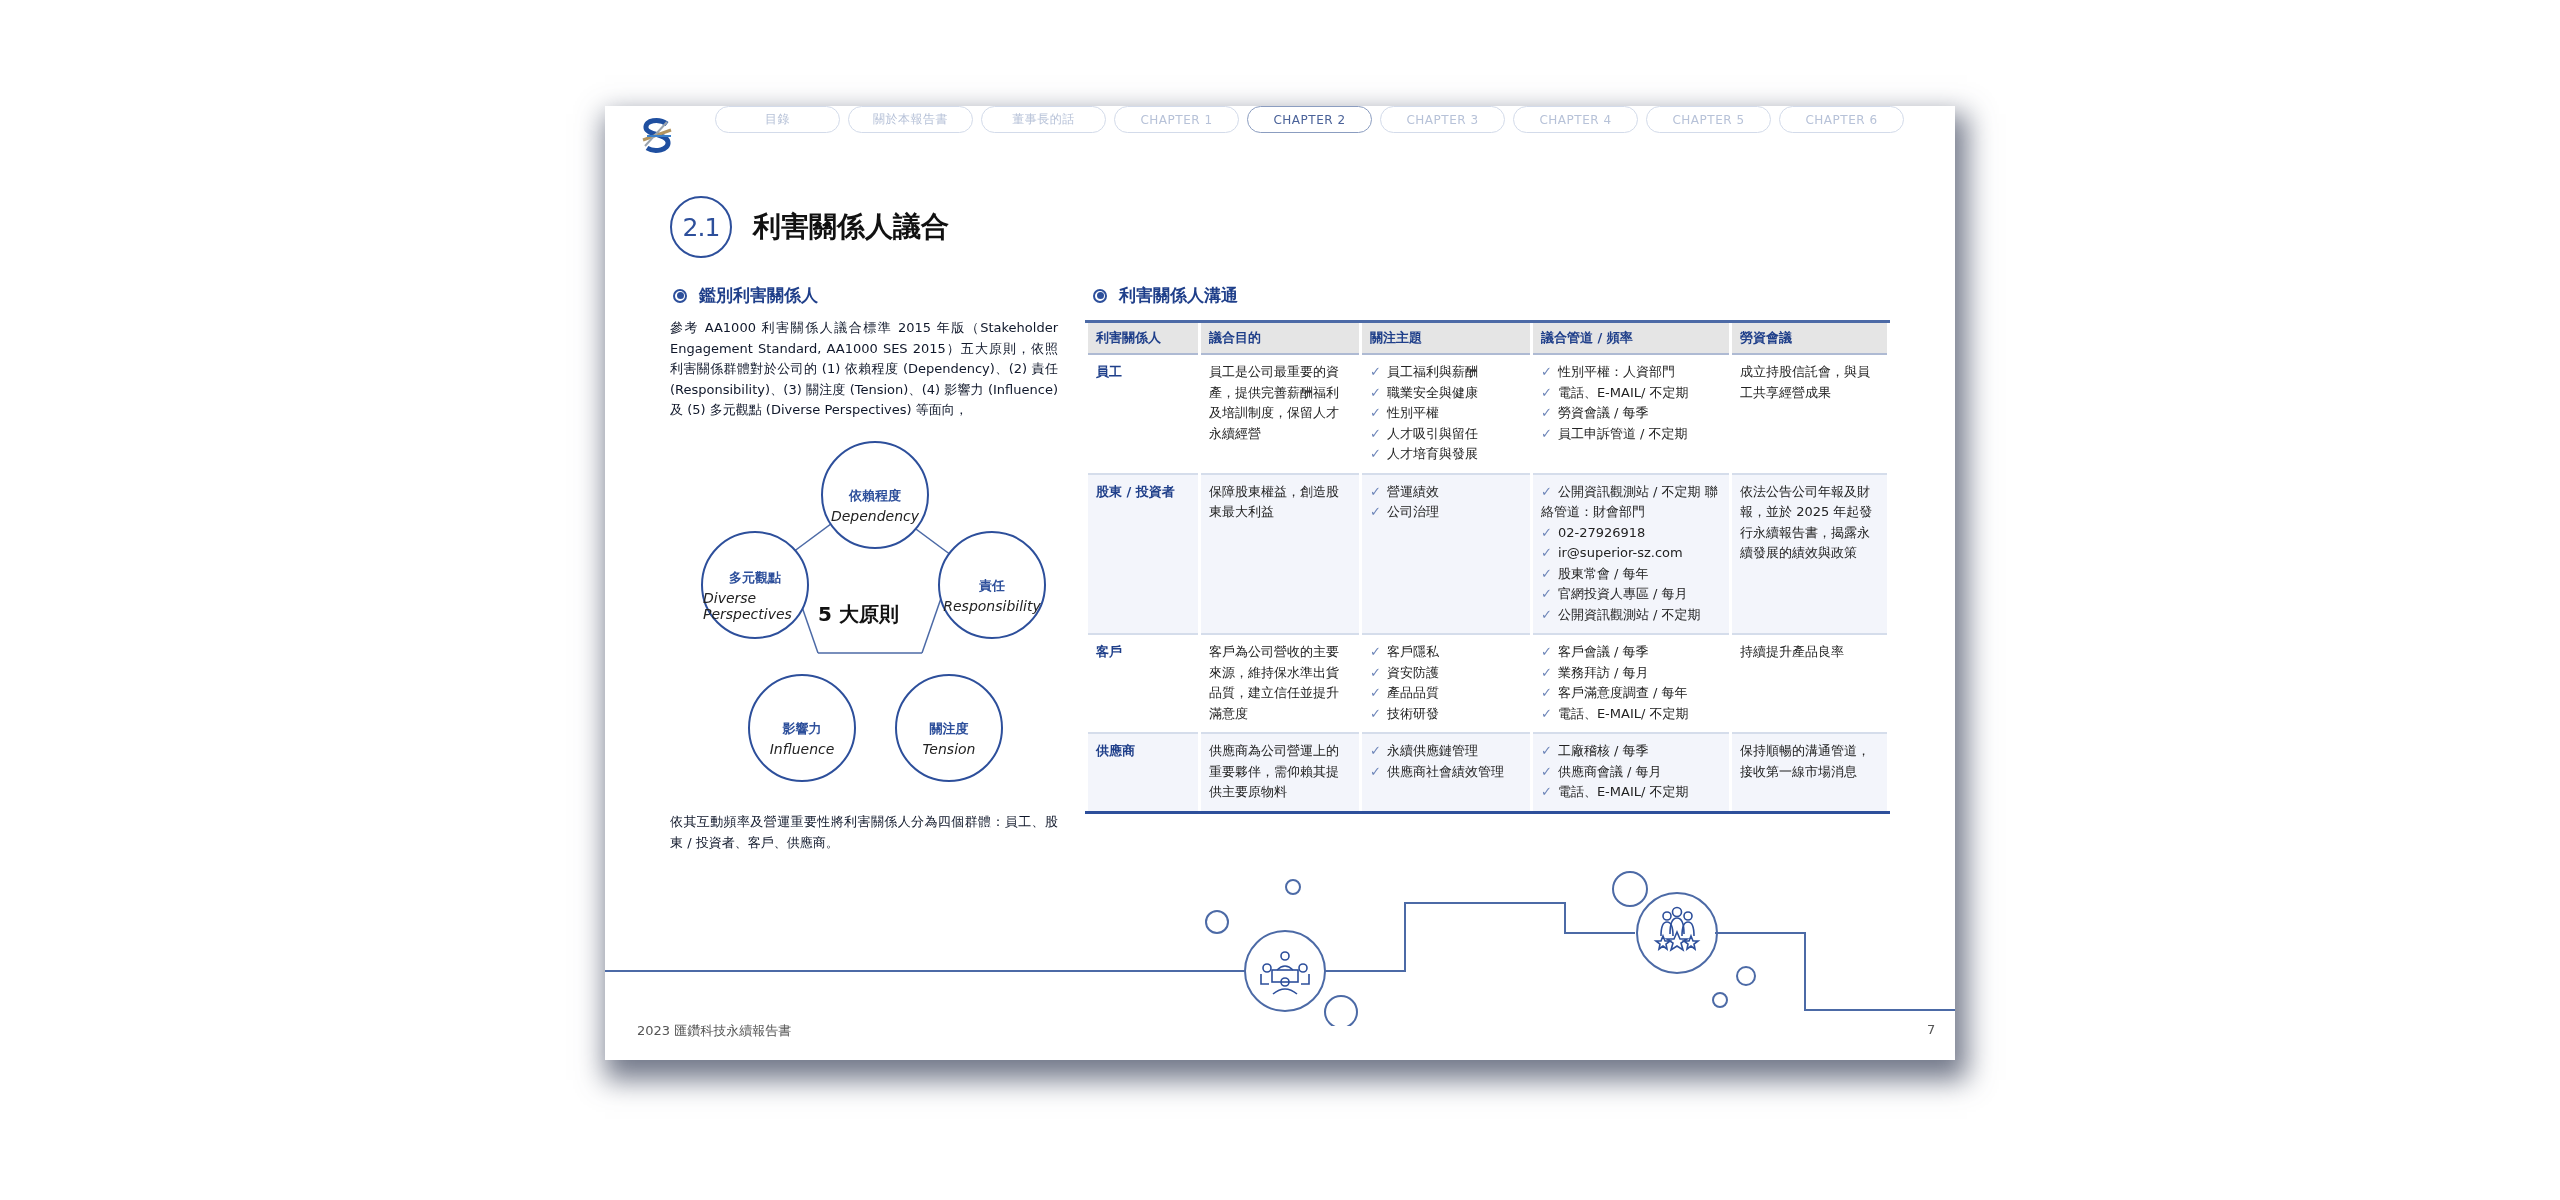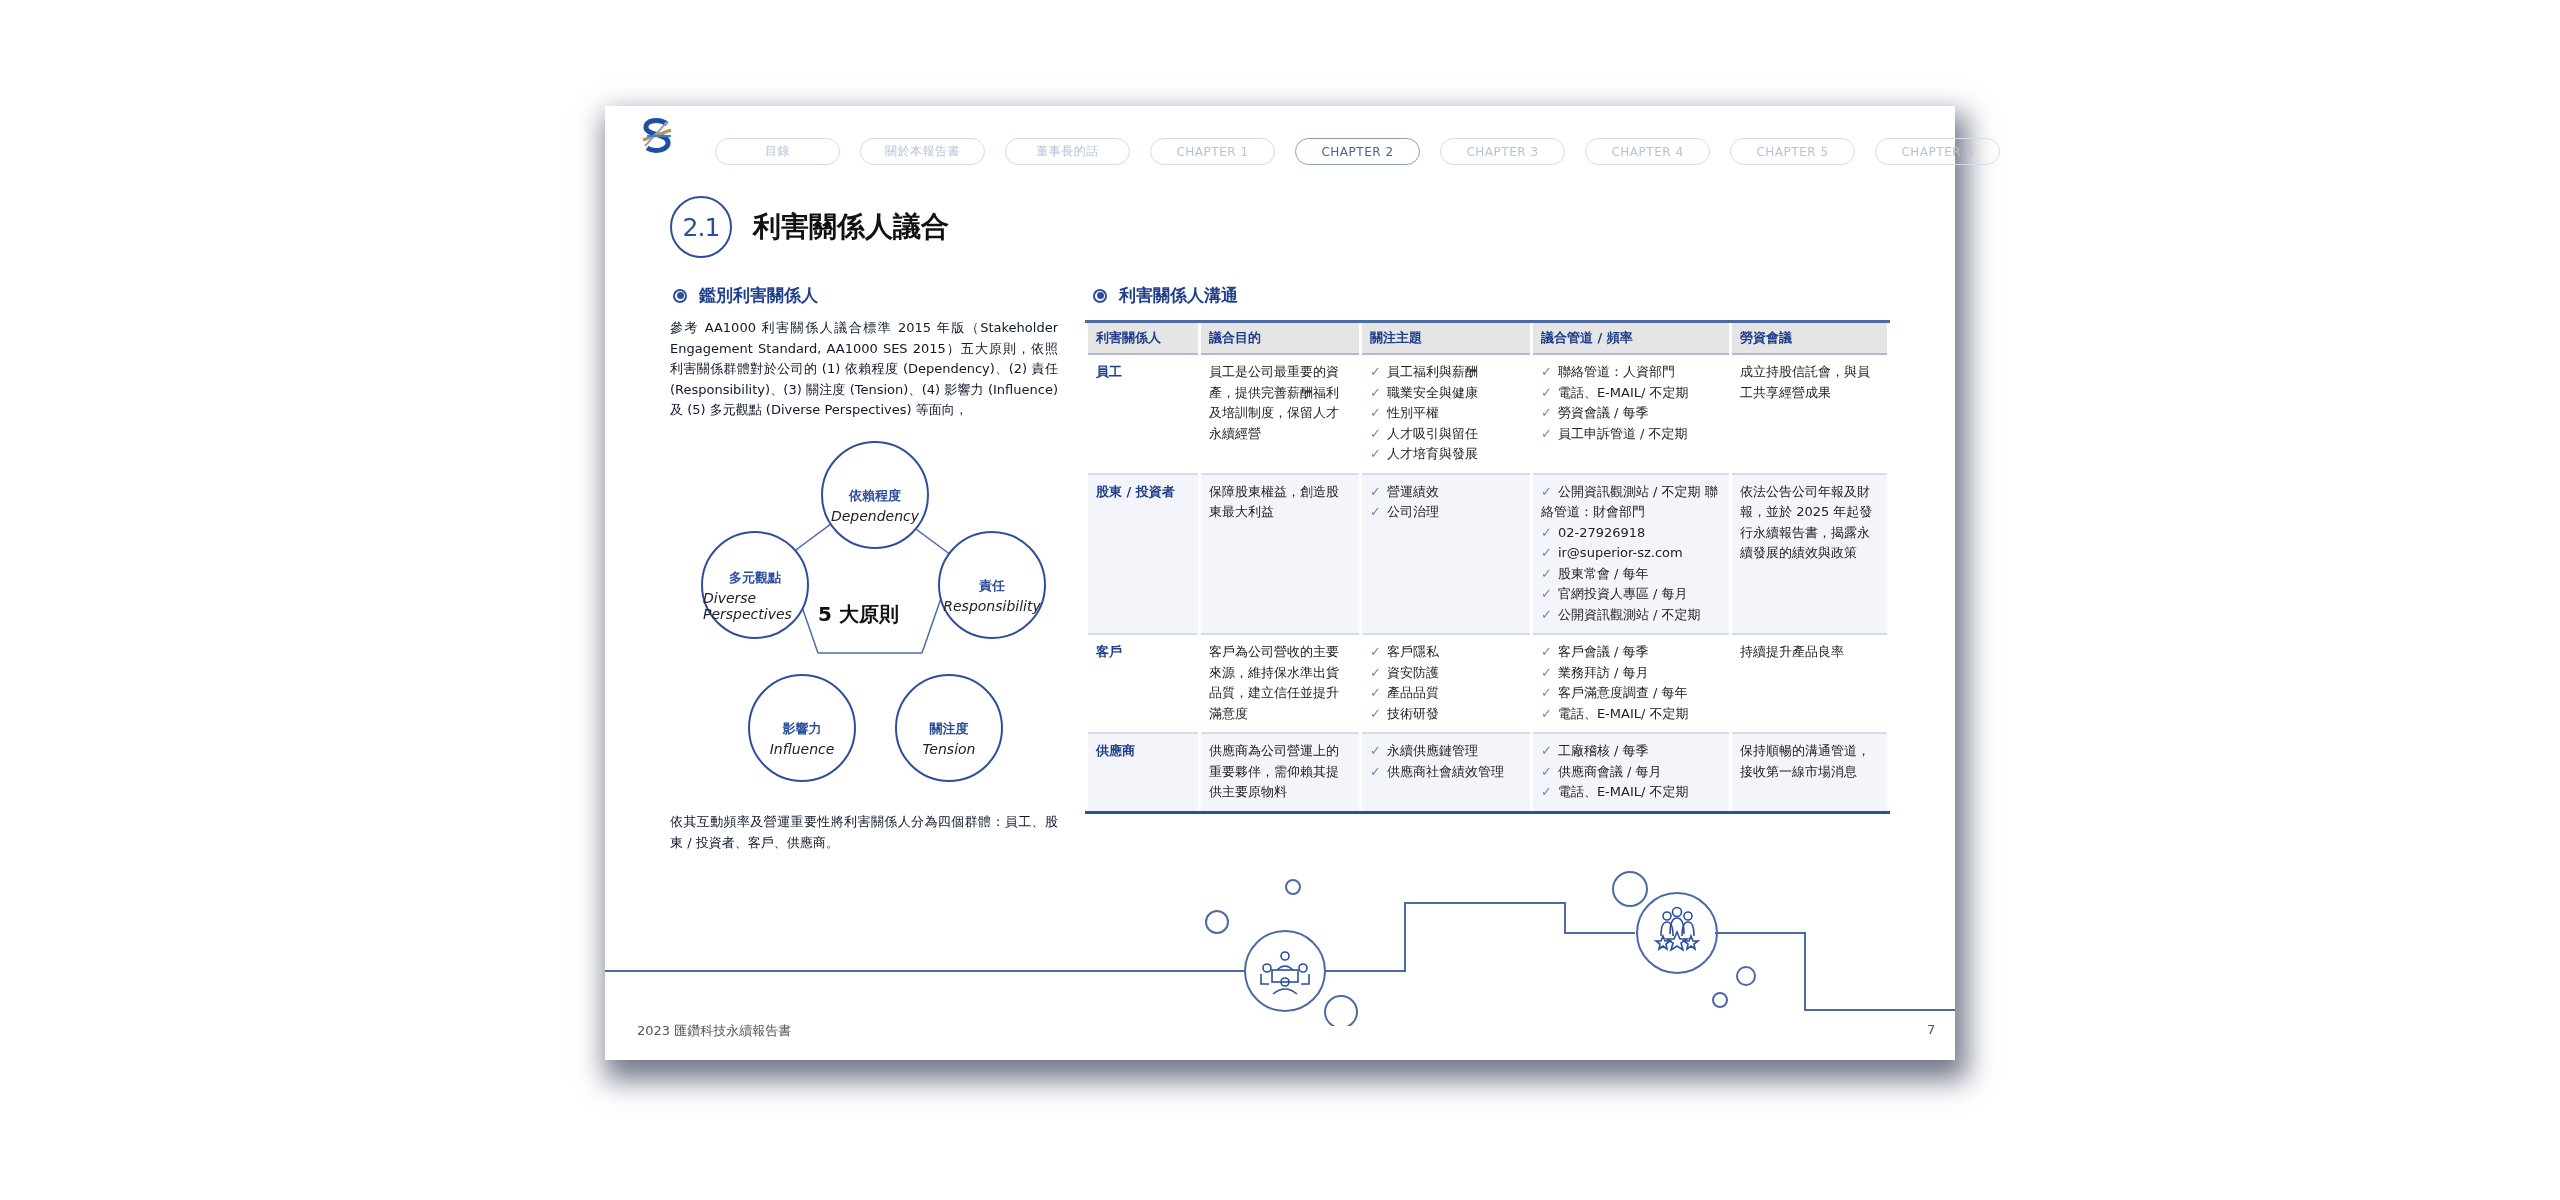--- a/index.html
+++ b/index.html
@@ -2,21 +2,21 @@
 <html><head>
 <meta charset="utf-8">
 <style>
   html, body { margin:0; padding:0; }
   body { width:2560px; height:1200px; background:#ffffff; position:relative; overflow:hidden;
          font-family:"DejaVu Sans","Liberation Sans",sans-serif; color:#333; }
   .page { position:absolute; left:605px; top:106px; width:1350px; height:954px; background:#fff;
           box-shadow: 6px 14px 26px 6px rgba(70,78,100,0.75); }
   .abs { position:absolute; }
   .logo { left:32px; top:10px; width:40px; height:40px; }
-  .nav { left:110px; top:32px; display:flex; gap:20px; }
+  .nav { left:110px; top:0; display:flex; gap:8px; }
   .nav-pill { width:125px; height:27px; border:1.5px solid #d3dbea; border-radius:15px;
               display:flex; align-items:center; justify-content:center; font-size:12px; color:#b7c2d8;
               box-sizing:border-box; letter-spacing:0.5px; }
   .nav-pill.active { border-color:#8b9dc0; color:#4a6299; }
   .sec-badge { left:65px; top:90px; width:62px; height:62px; border:2px solid #2d4f9b; border-radius:50%;
                box-sizing:border-box; display:flex; align-items:center; justify-content:center;
                color:#2d4f9b; font-size:25px; letter-spacing:-1px; }
   .sec-title { left:148px; top:102px; font-size:28px; font-weight:bold; color:#111; }
   .sub-h { font-size:17px; font-weight:bold; color:#1f3f8a; display:flex; align-items:center; gap:12px; }
   .bullet { width:14px; height:14px; border:2px solid #2d4f9b; border-radius:50%; box-sizing:border-box;
@@ -138,21 +138,21 @@
             <td class="name">員工</td>
             <td>員工是公司最重要的資產，提供完善薪酬福利及培訓制度，保留人才永續經營</td>
             <td>
               <div><span class="chk">✓</span><span>員工福利與薪酬</span></div>
               <div><span class="chk">✓</span><span>職業安全與健康</span></div>
               <div><span class="chk">✓</span><span>性別平權</span></div>
               <div><span class="chk">✓</span><span>人才吸引與留任</span></div>
               <div><span class="chk">✓</span><span>人才培育與發展</span></div>
             </td>
             <td>
-              <div><span class="chk">✓</span><span>聯絡管道：人資部門</span></div>
+              <div><span class="chk">✓</span><span>性別平權：人資部門</span></div>
               <div><span class="chk">✓</span><span>電話、E-MAIL/ 不定期</span></div>
               <div><span class="chk">✓</span><span>勞資會議 / 每季</span></div>
               <div><span class="chk">✓</span><span>員工申訴管道 / 不定期</span></div>
             </td>
             <td>成立持股信託會，與員工共享經營成果</td>
           </tr>
           <tr class="shade">
             <td class="name">股東 / 投資者</td>
             <td>保障股東權益，創造股東最大利益</td>
             <td>

